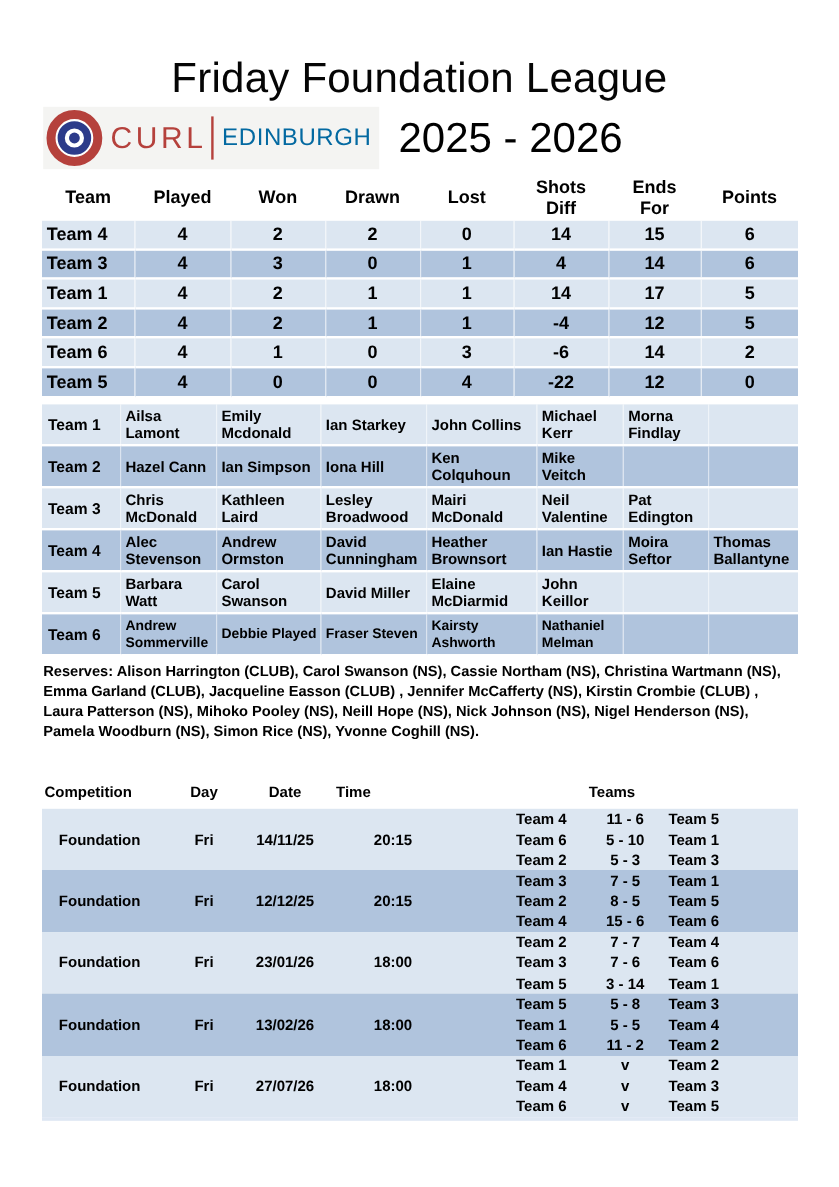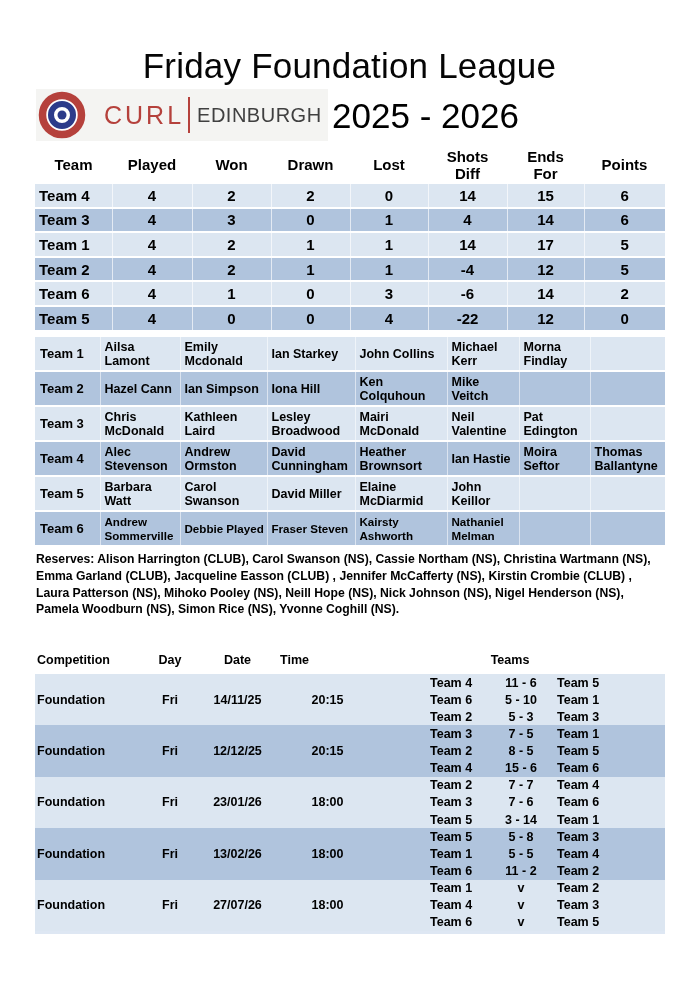--- a/index.html
+++ b/index.html
@@ -6,23 +6,23 @@
   body{width:699px;height:989px;font-family:"Liberation Sans","DejaVu Sans",sans-serif;color:#000;}
   .page{position:relative;width:699px;height:989px;overflow:hidden;background:#fff;}
 
   
   .title{position:absolute;top:46px;left:0;width:699px;text-align:center;
          font-size:35px;font-weight:400;letter-spacing:0.2px;color:#050505;}
   .season{position:absolute;top:96px;left:283px;width:285px;text-align:center;
           font-size:35px;font-weight:400;color:#000000;}
   .logo{position:absolute;top:89px;left:36px;height:52px;min-width:250px;
         background:#f4f4f2;display:flex;align-items:center;padding:0 6px 0 2px;box-sizing:border-box;}
-  .logo-curl{font-size:25px;letter-spacing:3px;color:#b5413c;margin-left:18px;font-weight:400;}
+  .logo-curl{font-size:25px;letter-spacing:3px;color:#b5413c;margin-left:6px;font-weight:400;}
   .logo-bar{width:2px;height:36px;background:#b5413c;margin:0 7px 0 4px;flex:0 0 auto;}
-  .logo-city{font-size:20px;letter-spacing:0.5px;color:#404040;font-weight:400;}
+  .logo-city{font-size:20px;letter-spacing:0.5px;color:#0369a1;font-weight:400;}
 
   
   table{border-collapse:collapse;table-layout:fixed;}
   .standings{position:absolute;top:146px;left:35px;width:630px;}
   .standings th{background:#fff;font-weight:bold;font-size:15px;line-height:1.15;
                 vertical-align:middle;text-align:center;padding:0;height:38px;}
   .th-narrow{display:inline-block;width:46px;}
   .standings td{font-weight:bold;font-size:15px;text-align:center;padding:0;height:22.6px;
                 vertical-align:middle;border-bottom:2px solid #fff;
                 border-right:1px solid rgba(255,255,255,0.65);}
@@ -51,21 +51,21 @@
   .fixtures{position:absolute;top:653px;left:35px;width:630px;font-weight:bold;font-size:12.5px;}
   .fx-header{display:flex;height:21px;align-items:flex-start;}
   .fxh-comp{width:110px;padding-left:2px;box-sizing:border-box;}
   .fxh-day{width:50px;text-align:center;}
   .fxh-date{width:85px;text-align:center;}
   .fxh-time{width:95px;}
   .fxh-teams{margin-left:55px;width:160px;text-align:center;}
   .fx-block{display:flex;height:51.4px;}
   .fx-blocks > .fx-block:nth-child(odd){background:#dce6f1;}
   .fx-blocks > .fx-block:nth-child(even){background:#b0c4dd;}
-  .fx-comp{width:110px;padding-left:2px;box-sizing:border-box;align-self:center;}
+  .fx-comp{width:110px;padding-left:14px;box-sizing:border-box;align-self:center;}
   .fx-day{width:50px;text-align:center;align-self:center;}
   .fx-date{width:85px;text-align:center;align-self:center;}
   .fx-time{width:95px;text-align:center;align-self:center;}
   .fx-games{margin-left:55px;width:235px;display:flex;flex-direction:column;justify-content:center;}
   .fx-game{display:flex;height:17.1px;align-items:center;}
   .g-home{width:55px;}
   .g-score{width:72px;text-align:center;}
   .g-away{width:70px;}
   .fx-strip{height:3px;background:#dee7f3;}
 </style>

